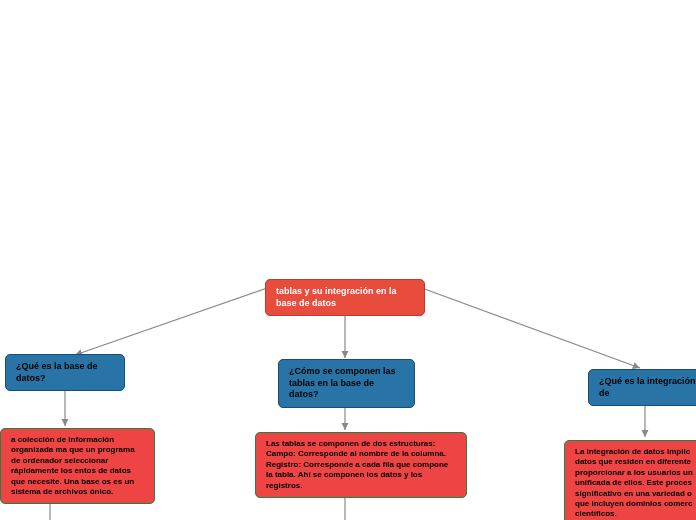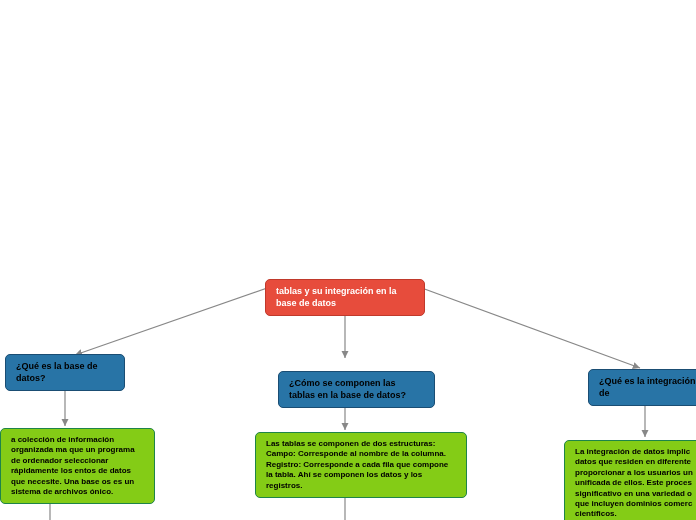--- a/index.html
+++ b/index.html
@@ -25,21 +25,21 @@
     color: #fff;
     border: 1px solid #c0392b;
     width: 160px;
   }
   .blue {
     background: #2874a6;
     color: #000;
     border: 1px solid #1a4d73;
   }
   .green {
-    background: #84cc16;
+    background: #ef4444;
     color: #000;
     border: 1px solid #1e8449;
     font-size: 8px;
     font-weight: bold;
   }
   svg.connectors {
     position: absolute;
     top: 0; left: 0;
     width: 696px;
     height: 520px;
@@ -80,21 +80,21 @@
 </svg>
 
 <div class="node root" style="left:265px; top:255px;margin-top:24px;">
   <span>tablas y su integración en la base de datos</span>
 </div>
 
 <div class="node blue" style="left:5px; top:354px; width:120px;">
   <span>¿Qué es la base de datos?</span>
 </div>
 
-<div class="node blue" style="left:278px; top:371px; width:157px;">
+<div class="node blue" style="left:278px; top:359px; width:137px;">
   <span>¿Cómo se componen las tablas en la base de datos?</span>
 </div>
 
 <div class="node blue" style="left:588px; top:369px; width:120px;">
   <span>¿Qué es la integración de</span>
 </div>
 
 <div class="node green" style="left:0px; top:428px; width:155px;">
   <span>a colección de información organizada ma que un programa de ordenador seleccionar rápidamente los entos de datos que necesite. Una base os es un sistema de archivos ónico.</span>
 </div>

